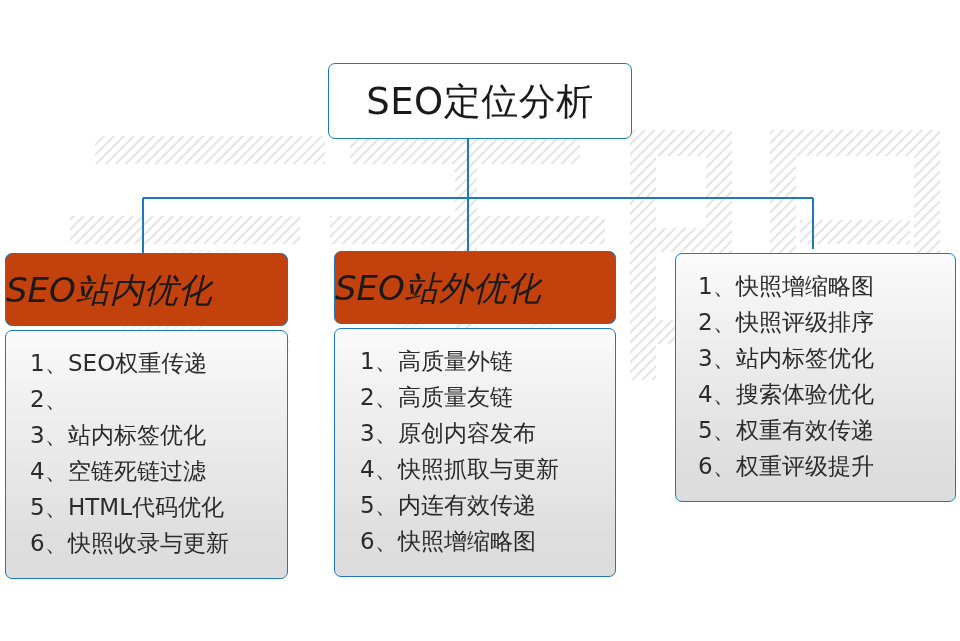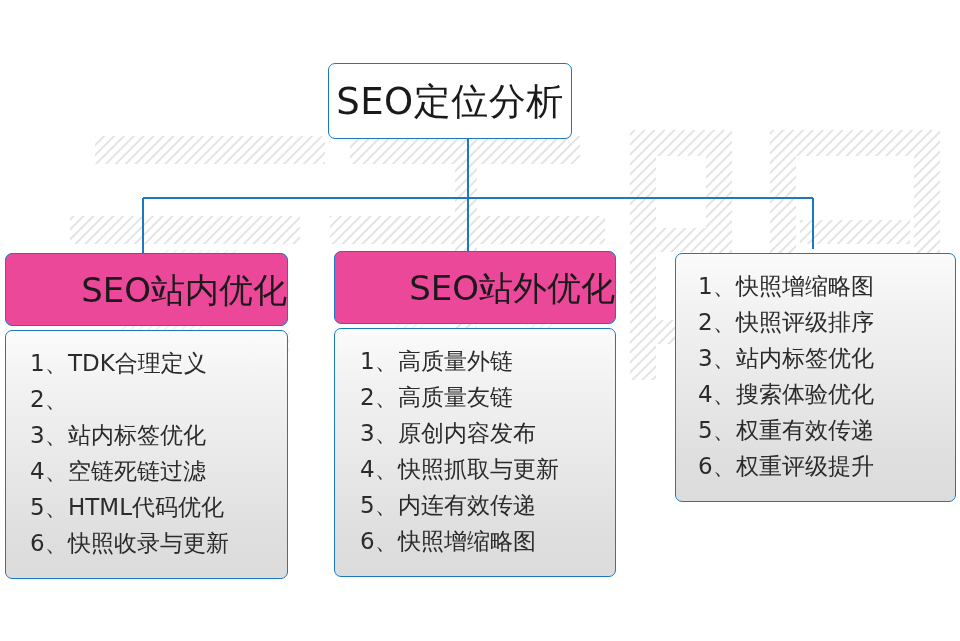--- a/index.html
+++ b/index.html
@@ -43,21 +43,21 @@
     height: 641px;
     z-index: 1;
     pointer-events: none;
   }
 
   
   .root-box {
     position: absolute;
     left: 328px;
     top: 63px;
-    width: 244px;
+    width: 304px;
     height: 76px;
     box-sizing: border-box;
     border: 1.6px solid #1c79c0;
     border-radius: 7px;
     background: #ffffff;
     display: flex;
     align-items: center;
     justify-content: center;
     z-index: 3;
   }
@@ -71,27 +71,28 @@
 
   
   .column {
     position: absolute;
     z-index: 3;
   }
   .col-header {
     box-sizing: border-box;
     border: 1.6px solid #1c79c0;
     border-radius: 7px;
-    background: #ec4899;
+    background: #c2410c;
     height: 73px;
     display: flex;
     align-items: center;
-    justify-content: flex-end;
+    justify-content: flex-start;
     position: relative;
     z-index: 4;
+    font-style: italic;
   }
   .col-header-title {
     font-size: 34px;
     color: #1a1a1a;
     white-space: nowrap;
     line-height: 1;
   }
   .col-body {
     box-sizing: border-box;
     border: 1.6px solid #1c79c0;
@@ -183,21 +184,21 @@
     <span class="root-title">SEO定位分析</span>
   </div>
 
   <div class="column" id="col-0">
     <div class="col-header">
       <span class="col-header-title">SEO站内优化</span>
     </div>
     <div class="col-body">
       <div class="item-row">
         <span class="item-num">1、</span>
-        <span>TDK合理定义</span>
+        <span>SEO权重传递</span>
       </div>
       <div class="item-row">
         <span class="item-num">2、</span>
       </div>
       <div class="item-row">
         <span class="item-num">3、</span>
         <span>站内标签优化</span>
       </div>
       <div class="item-row">
         <span class="item-num">4、</span>

